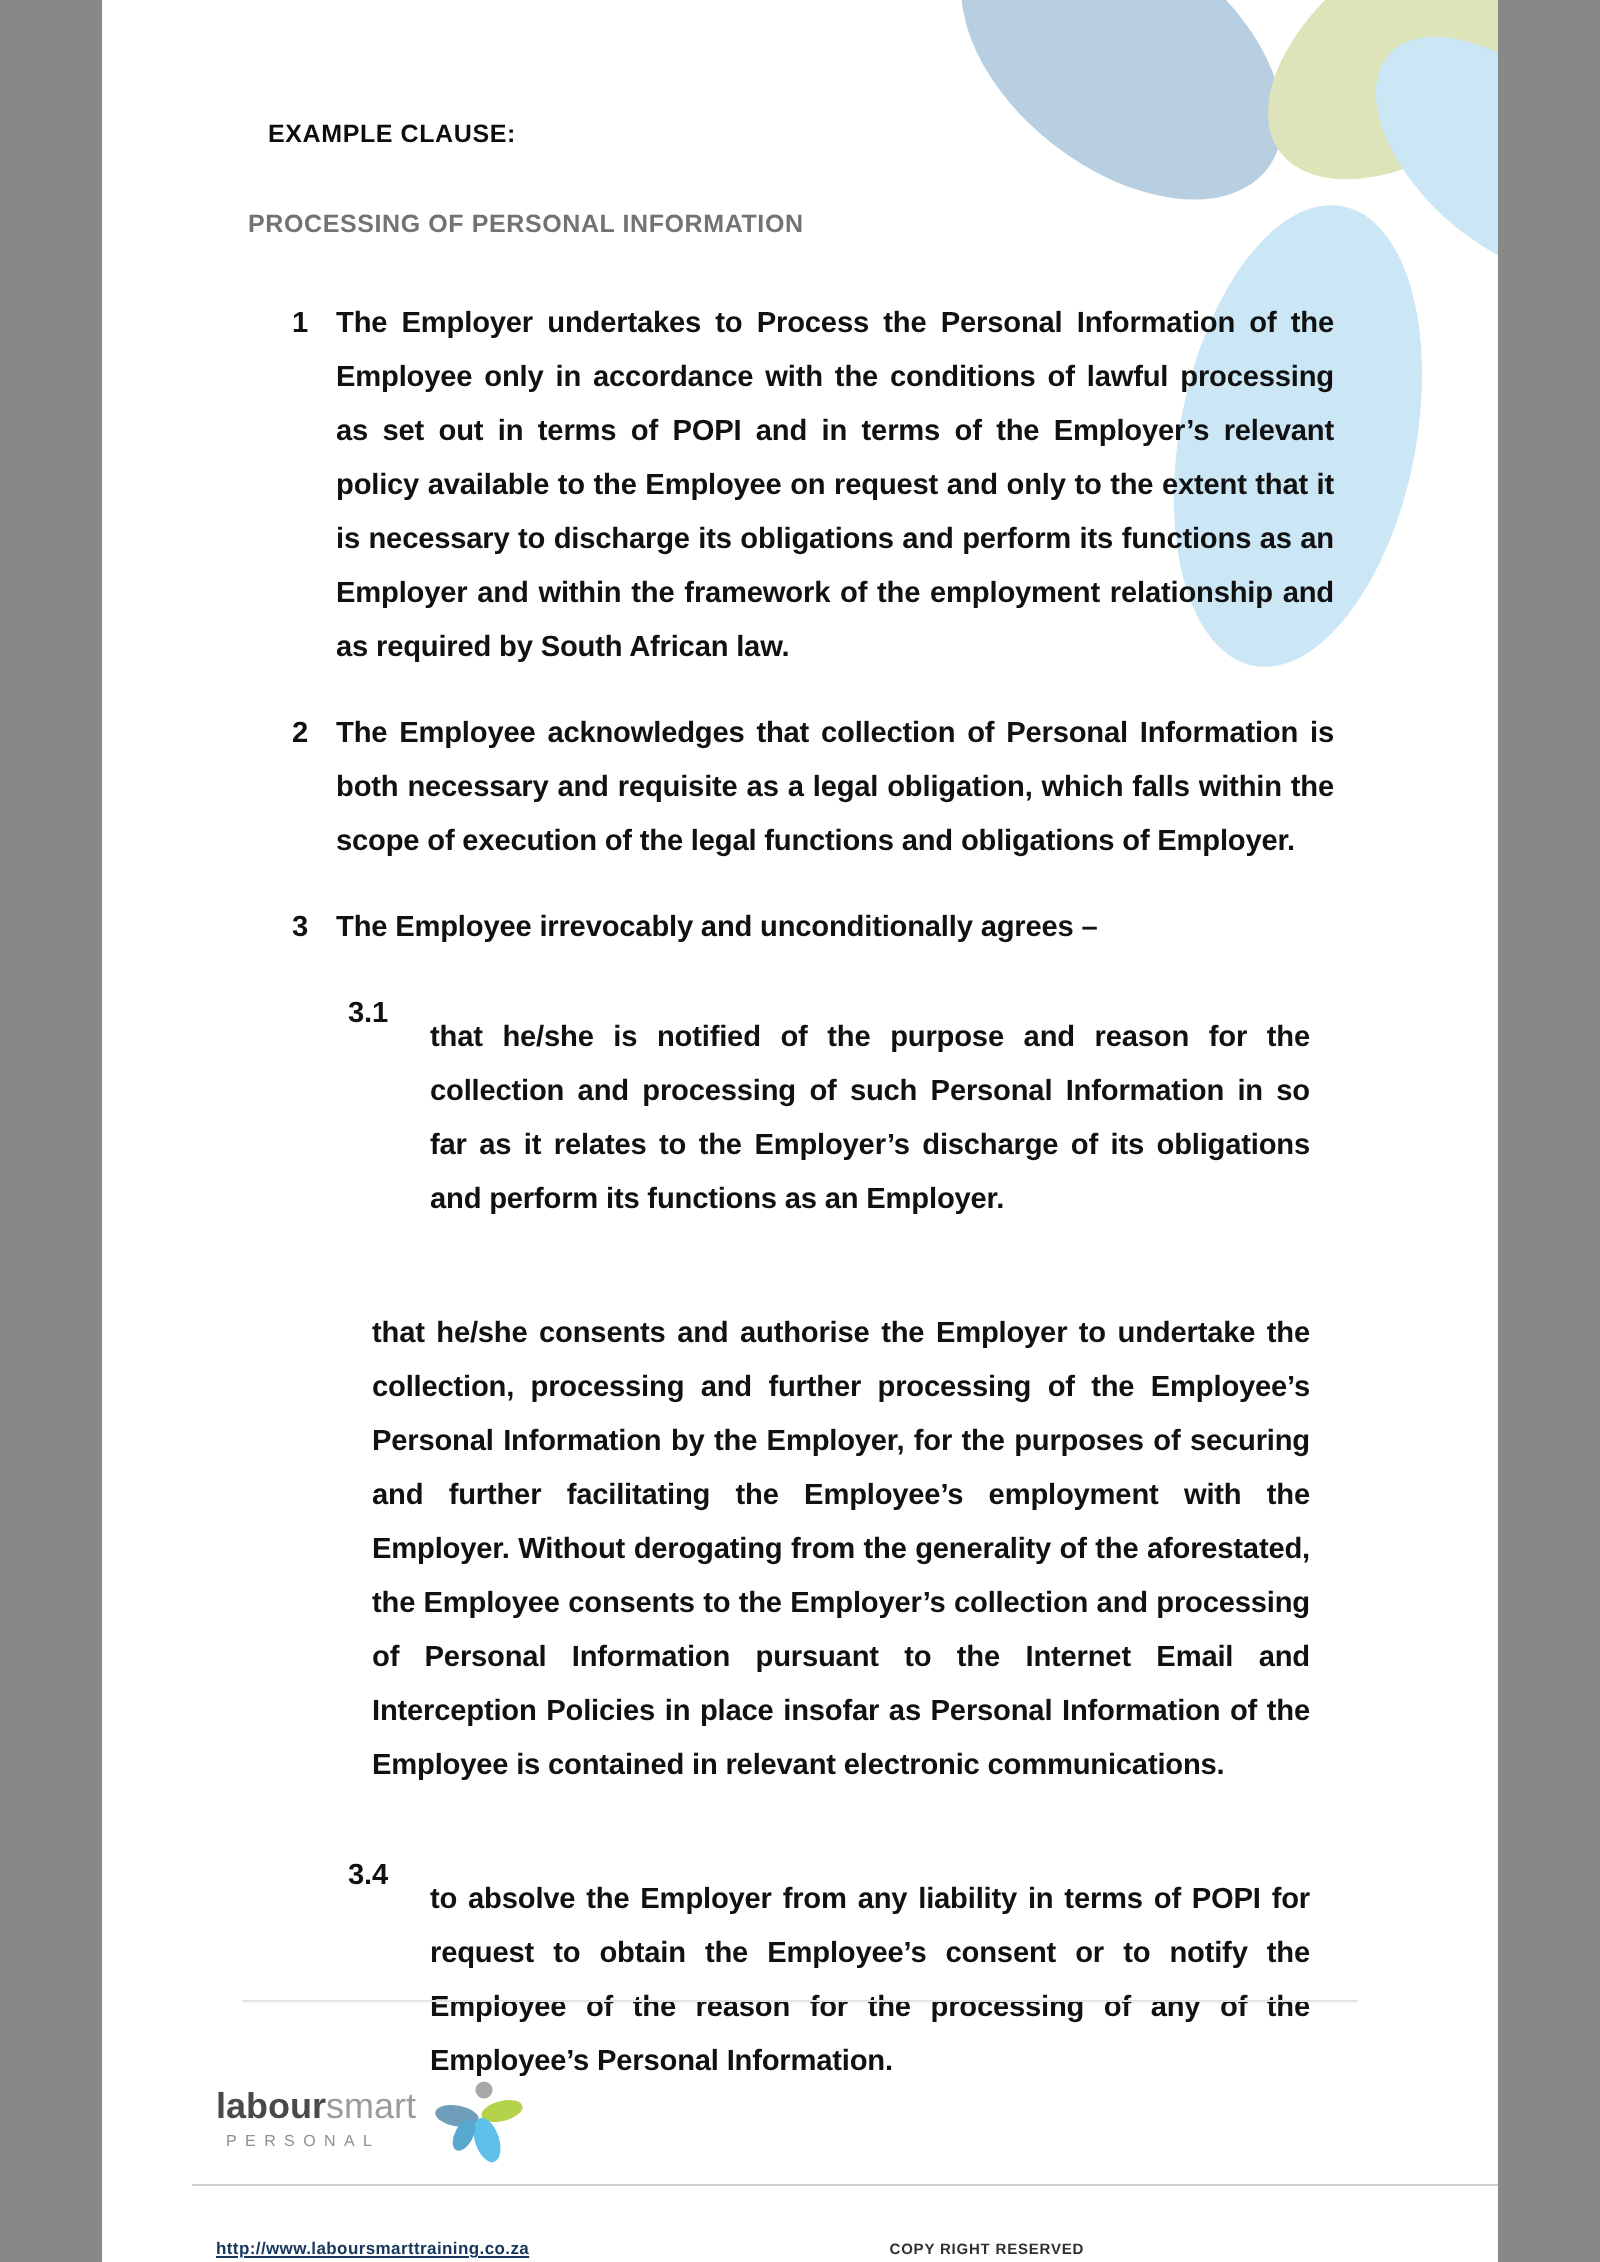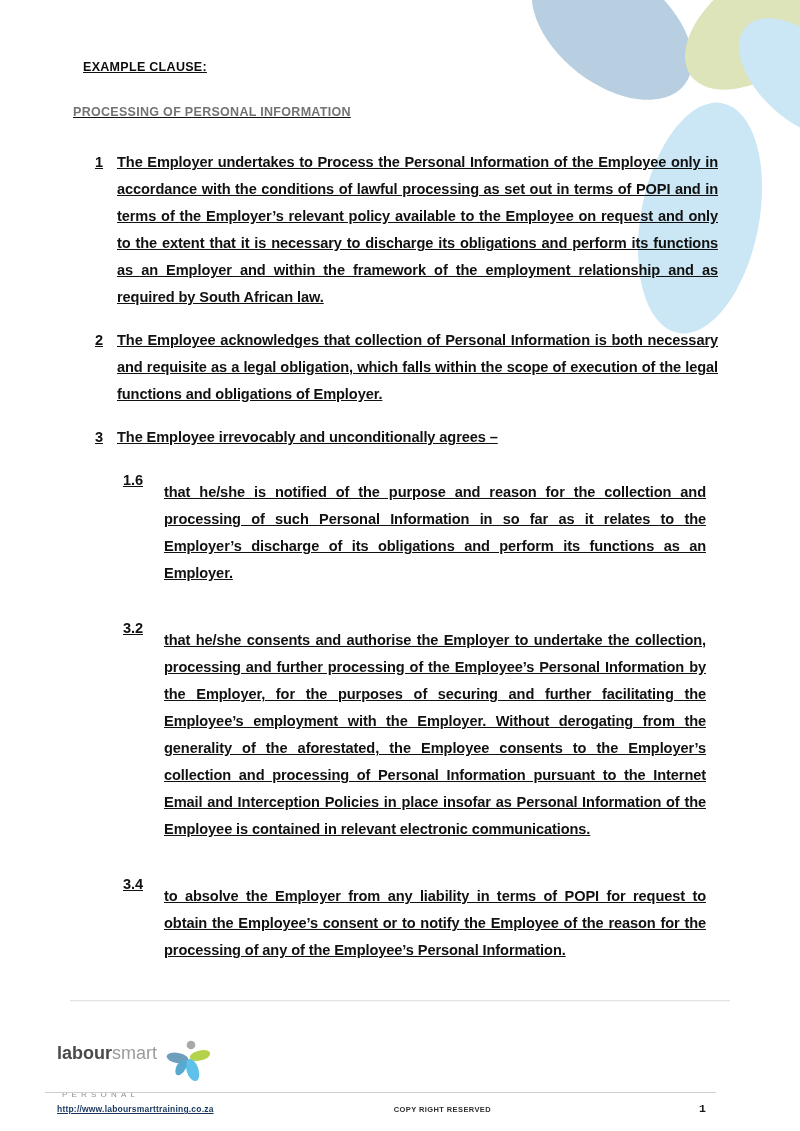--- a/index.html
+++ b/index.html
@@ -1,26 +1,25 @@
 <!DOCTYPE html>
 <html><head>
 <meta charset="utf-8">
 <style>
   * { box-sizing: border-box; }
   html, body { margin: 0; padding: 0; background: #888; }
   .page {
     position: relative;
-    width: 800px;
+    width: 698px;
     height: 1131px;
     margin: 0 auto;
     background: #ffffff;
     overflow: hidden;
     font-family: "Liberation Sans", sans-serif;
     color: #111;
-    text-decoration: underline;
   }
   
   .watermark {
     position: absolute;
     top: 0; right: 0;
     width: 270px; height: 345px;
     z-index: 0;
   }
   
   .content {
@@ -83,38 +82,38 @@
     box-shadow: 0 1px 1px rgba(0,0,0,0.04);
     z-index: 1;
   }
   .logo-block {
     position: absolute;
     left: 57px; top: 1043px;
     display: flex;
     align-items: flex-start;
     z-index: 1;
   }
-  .logo-text { display: flex; flex-direction: column; gap: 24px; }
+  .logo-text { display: flex; flex-direction: column; }
   .logo-word { font-size: 18px; line-height: 20px; }
   .logo-word .p1 { color: #4a4a4a; font-weight: 700; }
   .logo-word .p2 { color: #9b9b9b; font-weight: 400; }
   .logo-tagline {
     font-size: 8px;
     letter-spacing: 4.2px;
     color: #8f8f8f;
     margin-top: 3px;
     padding-left: 5px;
   }
   .logo-icon { margin-left: 9px; margin-top: -4px; }
   .footer-bar {
     position: absolute;
     left: 45px; top: 1092px;
     width: 671px;
     border-top: 1px solid #cfcfcf;
-    padding-top: 5px;
+    padding-top: 21px;
     display: flex;
     align-items: baseline;
     z-index: 1;
   }
   .footer-left { flex: 1.15; padding-left: 12px; }
   .footer-url {
     font-size: 8.5px;
     font-weight: 700;
     color: #17365d;
     text-decoration: underline;
@@ -167,26 +166,25 @@
       </div>
 
       <div class="clause">
         <span class="clause-num">3</span>
         <p class="clause-body">The Employee irrevocably and unconditionally agrees –</p>
       </div>
 
       <div class="subclauses">
 
         <div class="subclause">
-          <span class="subclause-num">1.6</span>
+          <span class="subclause-num">3.1</span>
           <p class="subclause-body">that he/she is notified of the purpose and reason for the collection and processing of such Personal Information in so far as it relates to the Employer’s discharge of its obligations and perform its functions as an Employer.</p>
         </div>
 
         <div class="subclause">
-          <span class="subclause-num">3.2</span>
           <p class="subclause-body">that he/she consents and authorise the Employer to undertake the collection, processing and further processing of the Employee’s Personal Information by the Employer, for the purposes of securing and further facilitating the Employee’s employment with the Employer. Without derogating from the generality of the aforestated, the Employee consents to the Employer’s collection and processing of Personal Information pursuant to the Internet Email and Interception Policies in place insofar as Personal Information of the Employee is contained in relevant electronic communications.</p>
         </div>
 
 
         <div class="subclause">
           <span class="subclause-num">3.4</span>
           <p class="subclause-body">to absolve the Employer from any liability in terms of POPI for request to obtain the Employee’s consent or to notify the Employee of the reason for the processing of any of the Employee’s Personal Information.</p>
         </div>
 
       </div>

